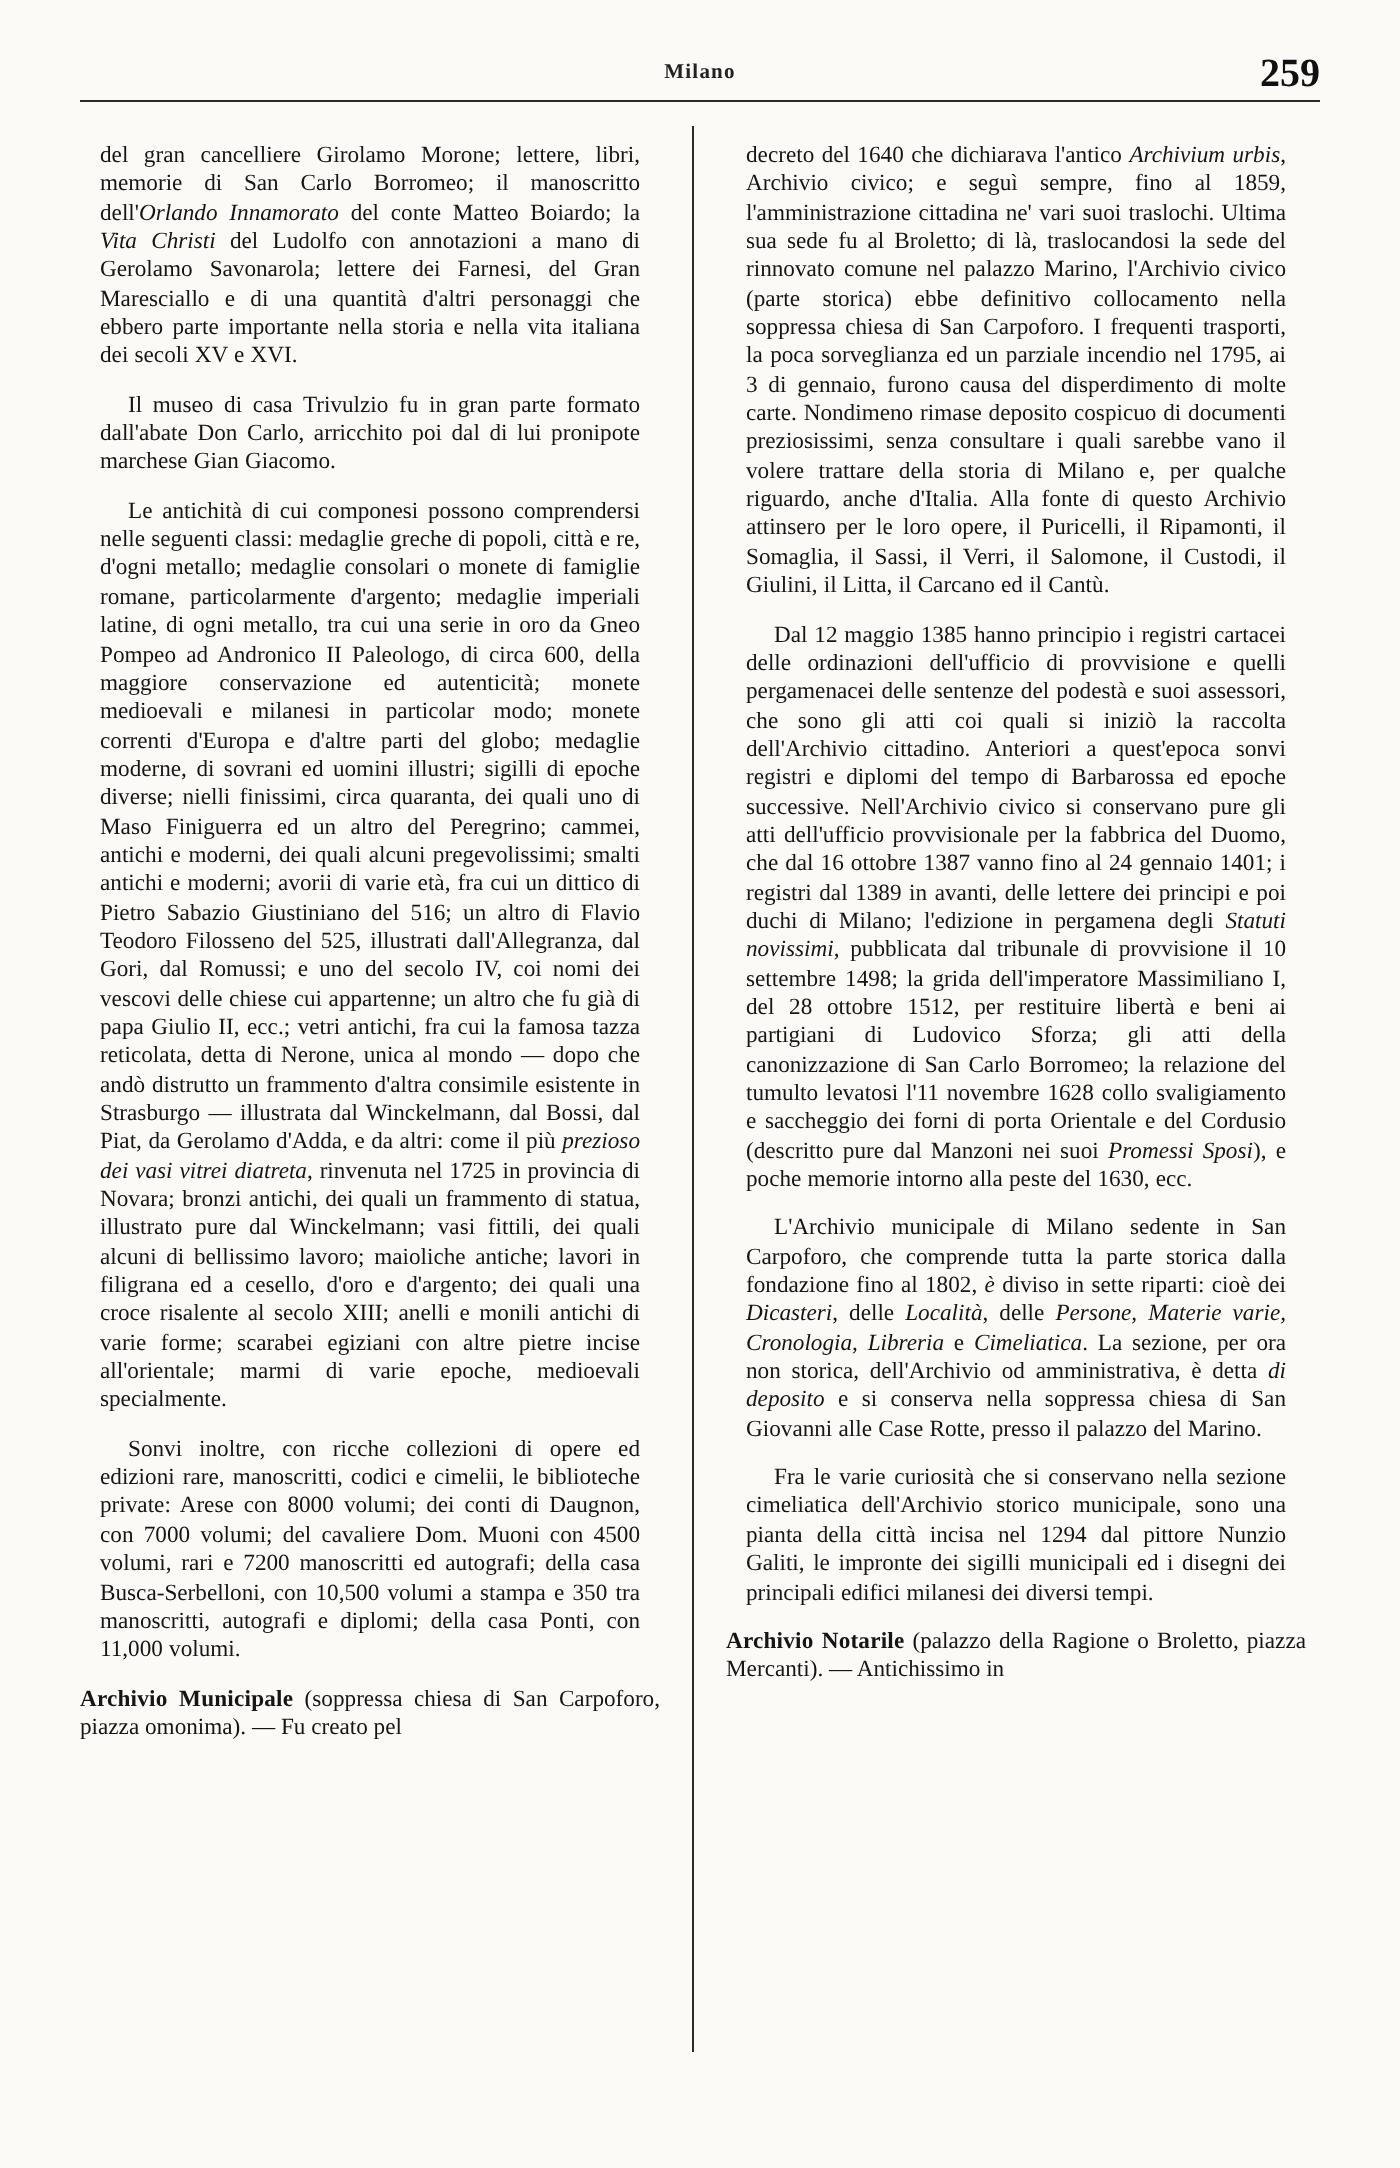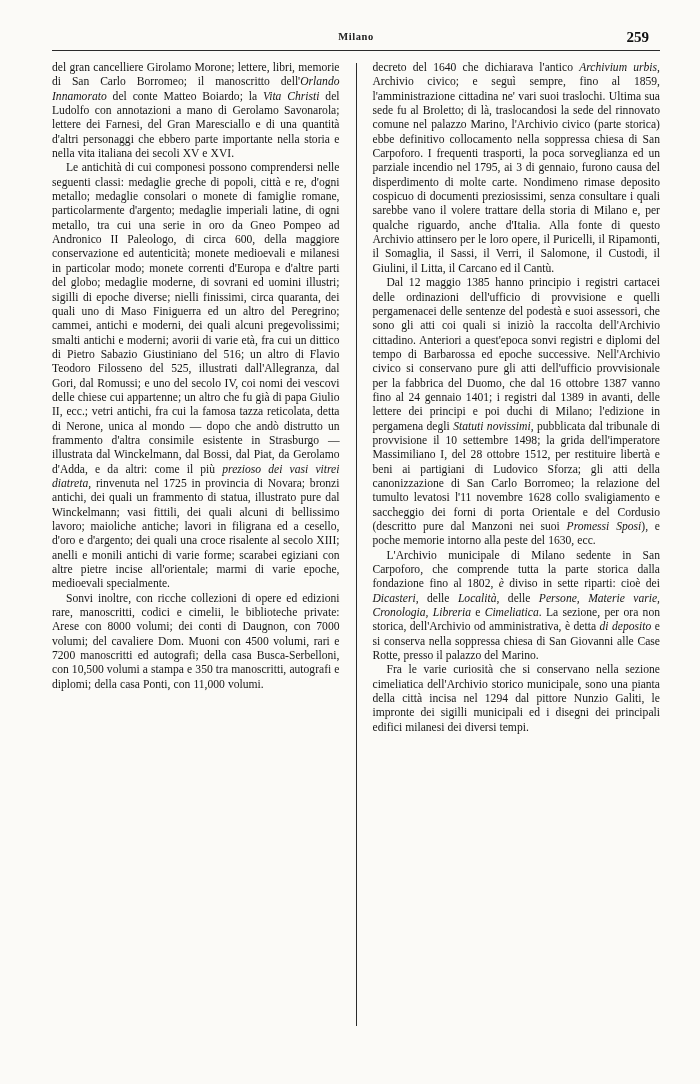--- a/index.html
+++ b/index.html
@@ -12,42 +12,42 @@
     height: 1084px;
     font-family: "Liberation Serif", serif;
     color: #1a1a1a;
     position: relative;
     overflow: hidden;
   }
   .page {
     width: 700px;
     height: 1084px;
     box-sizing: border-box;
-    padding: 26px 30px 18px 42px;
+    padding: 26px 30px 18px 30px;
     background: #fbfaf7;
     position: relative;
   }
   .running-head {
     position: relative;
     height: 22px;
     margin: 0 10px 0 10px;
   }
   .rh-title {
     text-align: center;
     font-size: 10.5px;
     font-weight: bold;
     letter-spacing: 0.6px;
     color: #222;
     line-height: 22px;
   }
   .rh-folio {
     position: absolute;
-    right: 11px;
+    right: 0;
     top: 0;
-    font-size: 15px;
+    font-size: 20px;
     font-weight: bold;
     line-height: 22px;
     color: #111;
   }
   .rule {
     border: 0;
     border-top: 1px solid #2b2b2b;
     margin: 2px 10px 10px 10px;
     height: 0;
   }
@@ -65,21 +65,21 @@
   }
   .col.left { padding-right: 16px; }
   .col.right { padding-left: 16px; font-family: Liberation Serif, serif; }
   .divider {
     width: 1px;
     background: #2b2b2b;
     margin: 2px 0 0 0;
     align-self: stretch;
   }
   p.para {
-    margin: 0;
+    margin: 10px;
     font-size: 11.6px;
     line-height: 14.35px;
     text-align: justify;
     text-justify: inter-word;
     text-indent: 14px;
     color: #151515;
     hyphens: auto;
     -webkit-hyphens: auto;
     word-spacing: 0.2px;
   }
@@ -107,30 +107,37 @@
   <div class="running-head">
     <div class="rh-title">Milano</div>
     <div class="rh-folio">259</div>
   </div>
   <hr class="rule">
 
   <div class="columns">
     <div class="col left">
       <div id="left-paras">
           <p class="para noindent"><span>del gran cancelliere Girolamo Morone; lettere, libri, memorie di San Carlo Borromeo; il manoscritto dell'</span><i>Orlando Innamorato</i><span> del conte Matteo Boiardo; la </span><i>Vita Christi</i><span> del Ludolfo con annotazioni a mano di Gerolamo Savonarola; lettere dei Farnesi, del Gran Maresciallo e di una quantità d'altri personaggi che ebbero parte importante nella storia e nella vita italiana dei secoli XV e XVI.</span></p>
+          <p class="para"><span>Il museo di casa Trivulzio fu in gran parte formato dall'abate Don Carlo, arricchito poi dal di lui pronipote marchese Gian Giacomo.</span></p>
           <p class="para"><span>Le antichità di cui componesi possono comprendersi nelle seguenti classi: medaglie greche di popoli, città e re, d'ogni metallo; medaglie consolari o monete di famiglie romane, particolarmente d'argento; medaglie imperiali latine, di ogni metallo, tra cui una serie in oro da Gneo Pompeo ad Andronico II Paleologo, di circa 600, della maggiore conservazione ed autenticità; monete medioevali e milanesi in particolar modo; monete correnti d'Europa e d'altre parti del globo; medaglie moderne, di sovrani ed uomini illustri; sigilli di epoche diverse; nielli finissimi, circa quaranta, dei quali uno di Maso Finiguerra ed un altro del Peregrino; cammei, antichi e moderni, dei quali alcuni pregevolissimi; smalti antichi e moderni; avorii di varie età, fra cui un dittico di Pietro Sabazio Giustiniano del 516; un altro di Flavio Teodoro Filosseno del 525, illustrati dall'Allegranza, dal Gori, dal Romussi; e uno del secolo IV, coi nomi dei vescovi delle chiese cui appartenne; un altro che fu già di papa Giulio II, ecc.; vetri antichi, fra cui la famosa tazza reticolata, detta di Nerone, unica al mondo — dopo che andò distrutto un frammento d'altra consimile esistente in Strasburgo — illustrata dal Winckelmann, dal Bossi, dal Piat, da Gerolamo d'Adda, e da altri: come il più </span><i>prezioso dei vasi vitrei diatreta</i><span>, rinvenuta nel 1725 in provincia di Novara; bronzi antichi, dei quali un frammento di statua, illustrato pure dal Winckelmann; vasi fittili, dei quali alcuni di bellissimo lavoro; maioliche antiche; lavori in filigrana ed a cesello, d'oro e d'argento; dei quali una croce risalente al secolo XIII; anelli e monili antichi di varie forme; scarabei egiziani con altre pietre incise all'orientale; marmi di varie epoche, medioevali specialmente.</span></p>
           <p class="para"><span>Sonvi inoltre, con ricche collezioni di opere ed edizioni rare, manoscritti, codici e cimelii, le biblioteche private: Arese con 8000 volumi; dei conti di Daugnon, con 7000 volumi; del cavaliere Dom. Muoni con 4500 volumi, rari e 7200 manoscritti ed autografi; della casa Busca-Serbelloni, con 10,500 volumi a stampa e 350 tra manoscritti, autografi e diplomi; della casa Ponti, con 11,000 volumi.</span></p>
         </div>
+      <p class="entry">
+        <span class="entry-head">Archivio Municipale</span><span> (soppressa chiesa di San Carpoforo, piazza omonima). — Fu creato pel</span>
+      </p>
     </div>
 
     <div class="divider"></div>
 
     <div class="col right">
       <div id="right-paras">
           <p class="para noindent"><span>decreto del 1640 che dichiarava l'antico </span><i>Archivium urbis</i><span>, Archivio civico; e seguì sempre, fino al 1859, l'amministrazione cittadina ne' vari suoi traslochi. Ultima sua sede fu al Broletto; di là, traslocandosi la sede del rinnovato comune nel palazzo Marino, l'Archivio civico (parte storica) ebbe definitivo collocamento nella soppressa chiesa di San Carpoforo. I frequenti trasporti, la poca sorveglianza ed un parziale incendio nel 1795, ai 3 di gennaio, furono causa del disperdimento di molte carte. Nondimeno rimase deposito cospicuo di documenti preziosissimi, senza consultare i quali sarebbe vano il volere trattare della storia di Milano e, per qualche riguardo, anche d'Italia. Alla fonte di questo Archivio attinsero per le loro opere, il Puricelli, il Ripamonti, il Somaglia, il Sassi, il Verri, il Salomone, il Custodi, il Giulini, il Litta, il Carcano ed il Cantù.</span></p>
           <p class="para"><span>Dal 12 maggio 1385 hanno principio i registri cartacei delle ordinazioni dell'ufficio di provvisione e quelli pergamenacei delle sentenze del podestà e suoi assessori, che sono gli atti coi quali si iniziò la raccolta dell'Archivio cittadino. Anteriori a quest'epoca sonvi registri e diplomi del tempo di Barbarossa ed epoche successive. Nell'Archivio civico si conservano pure gli atti dell'ufficio provvisionale per la fabbrica del Duomo, che dal 16 ottobre 1387 vanno fino al 24 gennaio 1401; i registri dal 1389 in avanti, delle lettere dei principi e poi duchi di Milano; l'edizione in pergamena degli </span><i>Statuti novissimi</i><span>, pubblicata dal tribunale di provvisione il 10 settembre 1498; la grida dell'imperatore Massimiliano I, del 28 ottobre 1512, per restituire libertà e beni ai partigiani di Ludovico Sforza; gli atti della canonizzazione di San Carlo Borromeo; la relazione del tumulto levatosi l'11 novembre 1628 collo svaligiamento e saccheggio dei forni di porta Orientale e del Cordusio (descritto pure dal Manzoni nei suoi </span><i>Promessi Sposi</i><span>), e poche memorie intorno alla peste del 1630, ecc.</span></p>
           <p class="para"><span>L'Archivio municipale di Milano sedente in San Carpoforo, che comprende tutta la parte storica dalla fondazione fino al 1802, </span><i>è</i><span> diviso in sette riparti: cioè dei </span><i>Dicasteri</i><span>, delle </span><i>Località</i><span>, delle </span><i>Persone, Materie varie, Cronologia, Libreria</i><span> e </span><i>Cimeliatica</i><span>. La sezione, per ora non storica, dell'Archivio od amministrativa, è detta </span><i>di deposito</i><span> e si conserva nella soppressa chiesa di San Giovanni alle Case Rotte, presso il palazzo del Marino.</span></p>
           <p class="para"><span>Fra le varie curiosità che si conservano nella sezione cimeliatica dell'Archivio storico municipale, sono una pianta della città incisa nel 1294 dal pittore Nunzio Galiti, le impronte dei sigilli municipali ed i disegni dei principali edifici milanesi dei diversi tempi.</span></p>
         </div>
+      <p class="entry">
+        <span class="entry-head">Archivio Notarile</span><span> (palazzo della Ragione o Broletto, piazza Mercanti). — Antichissimo in</span>
+      </p>
     </div>
   </div>
 
 </div>
 
 </body></html>

